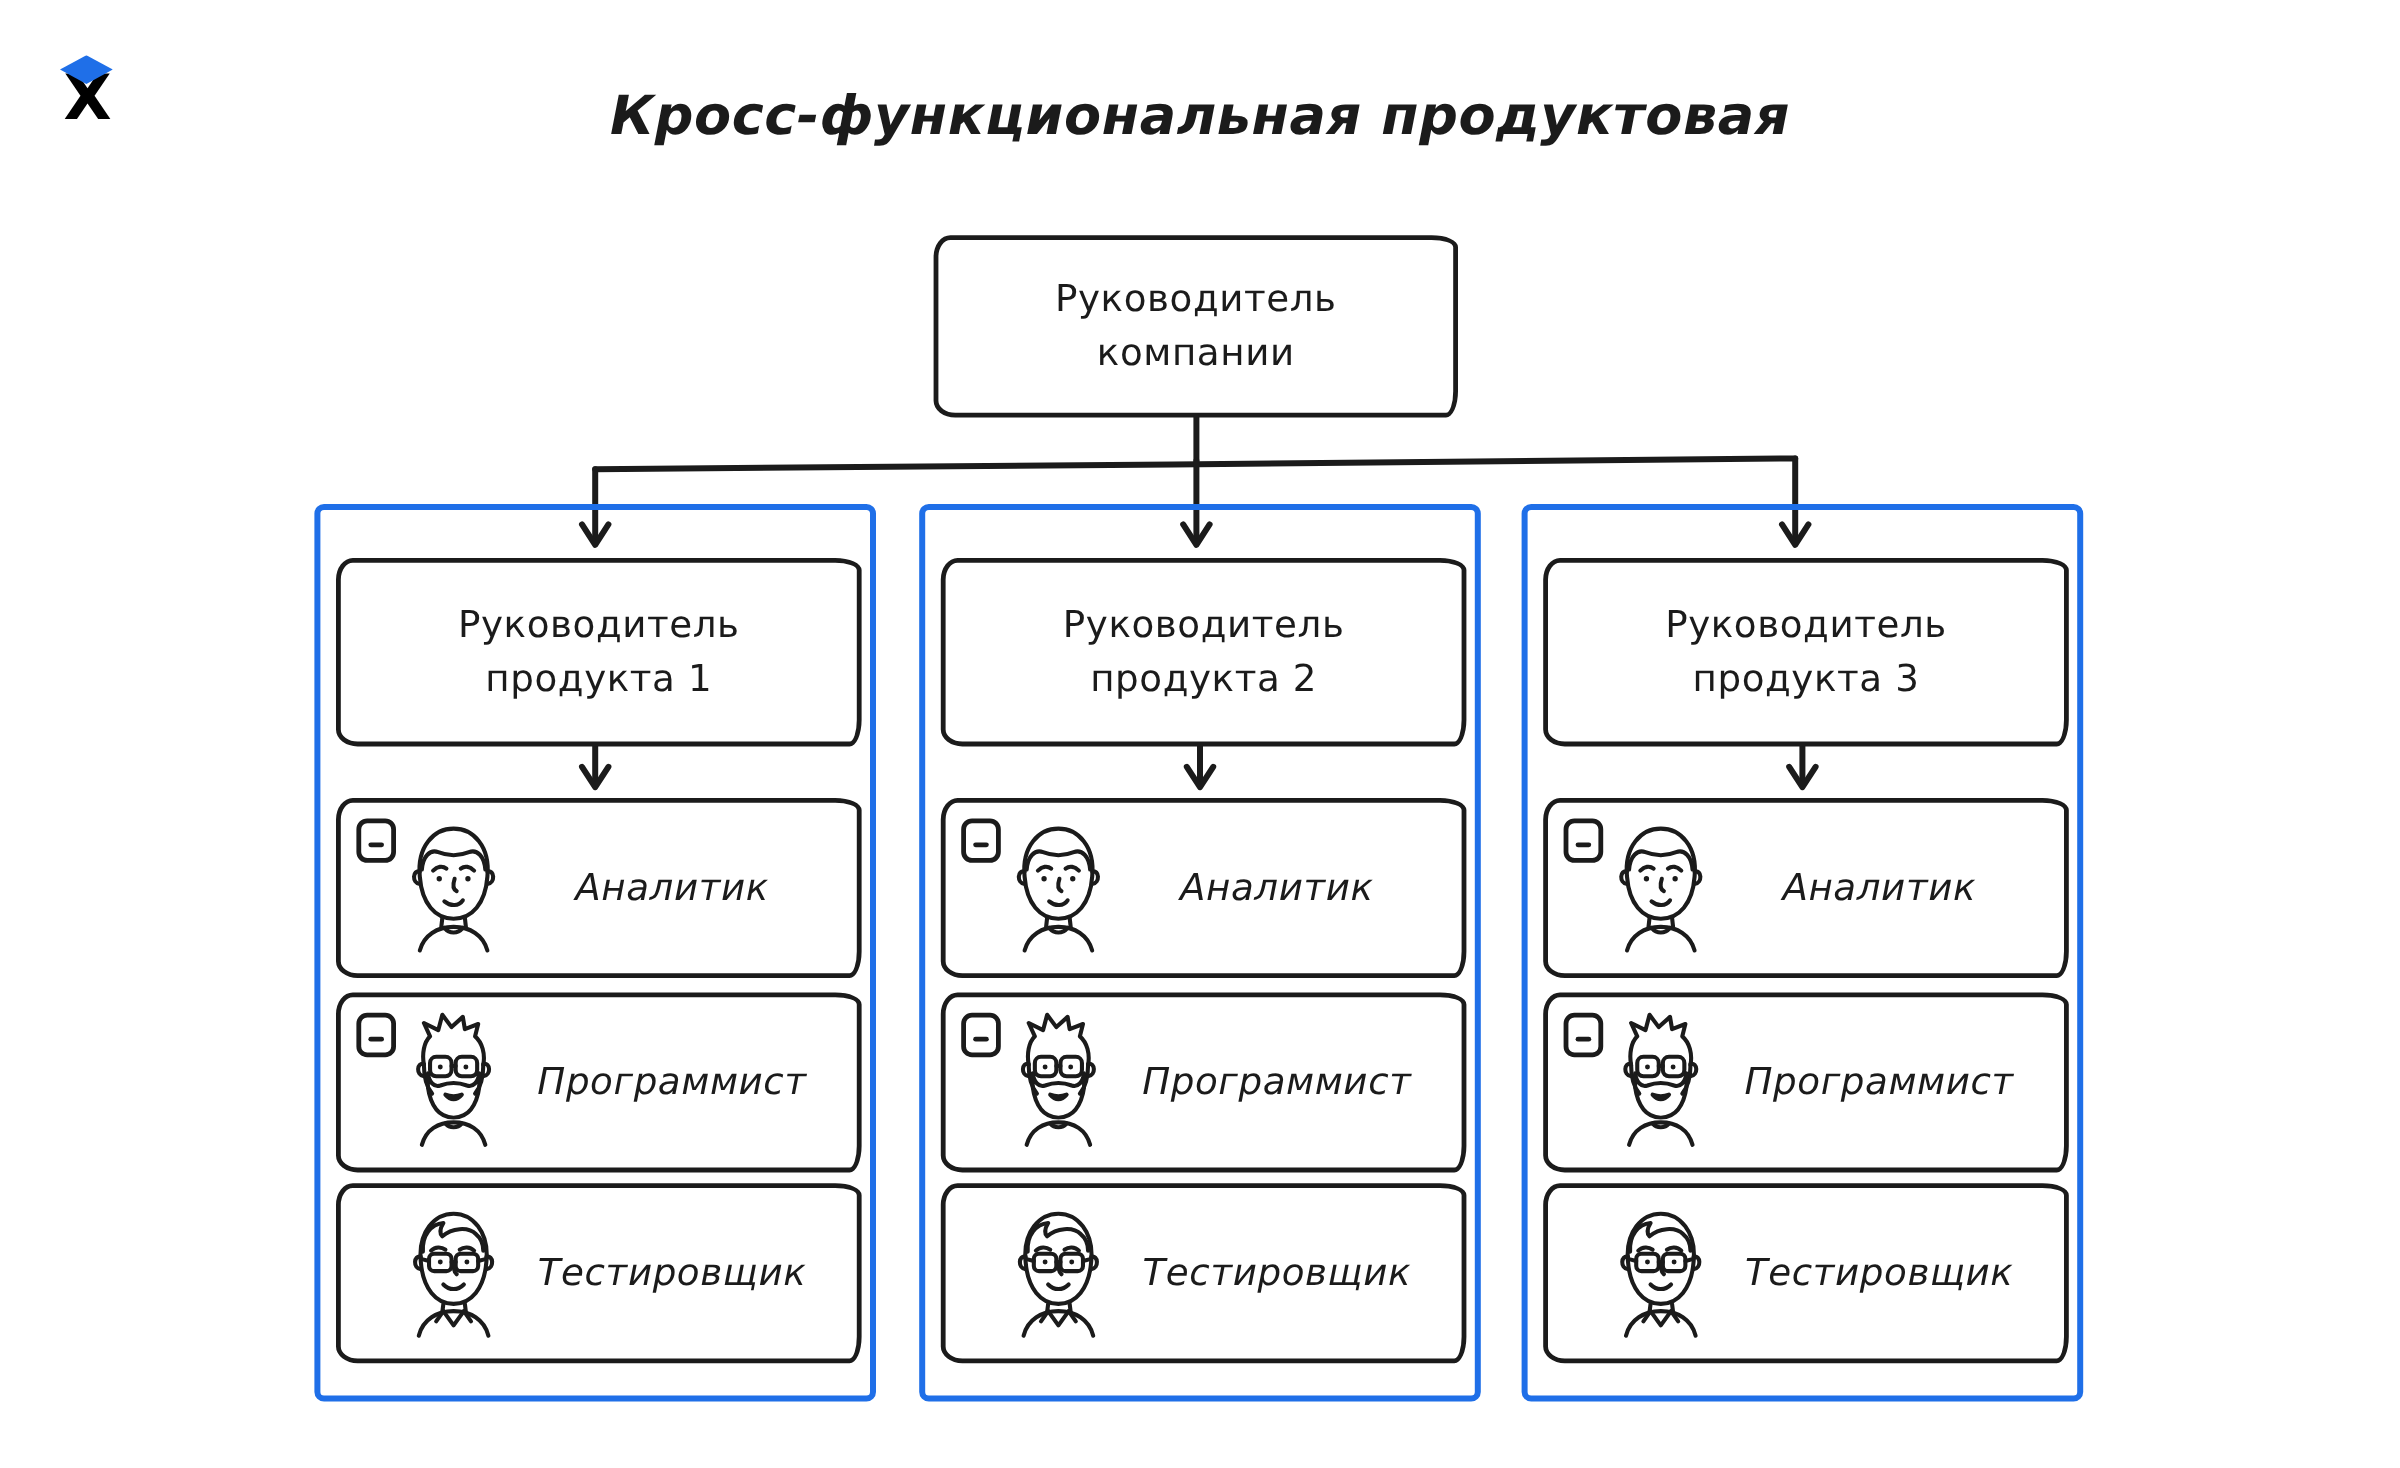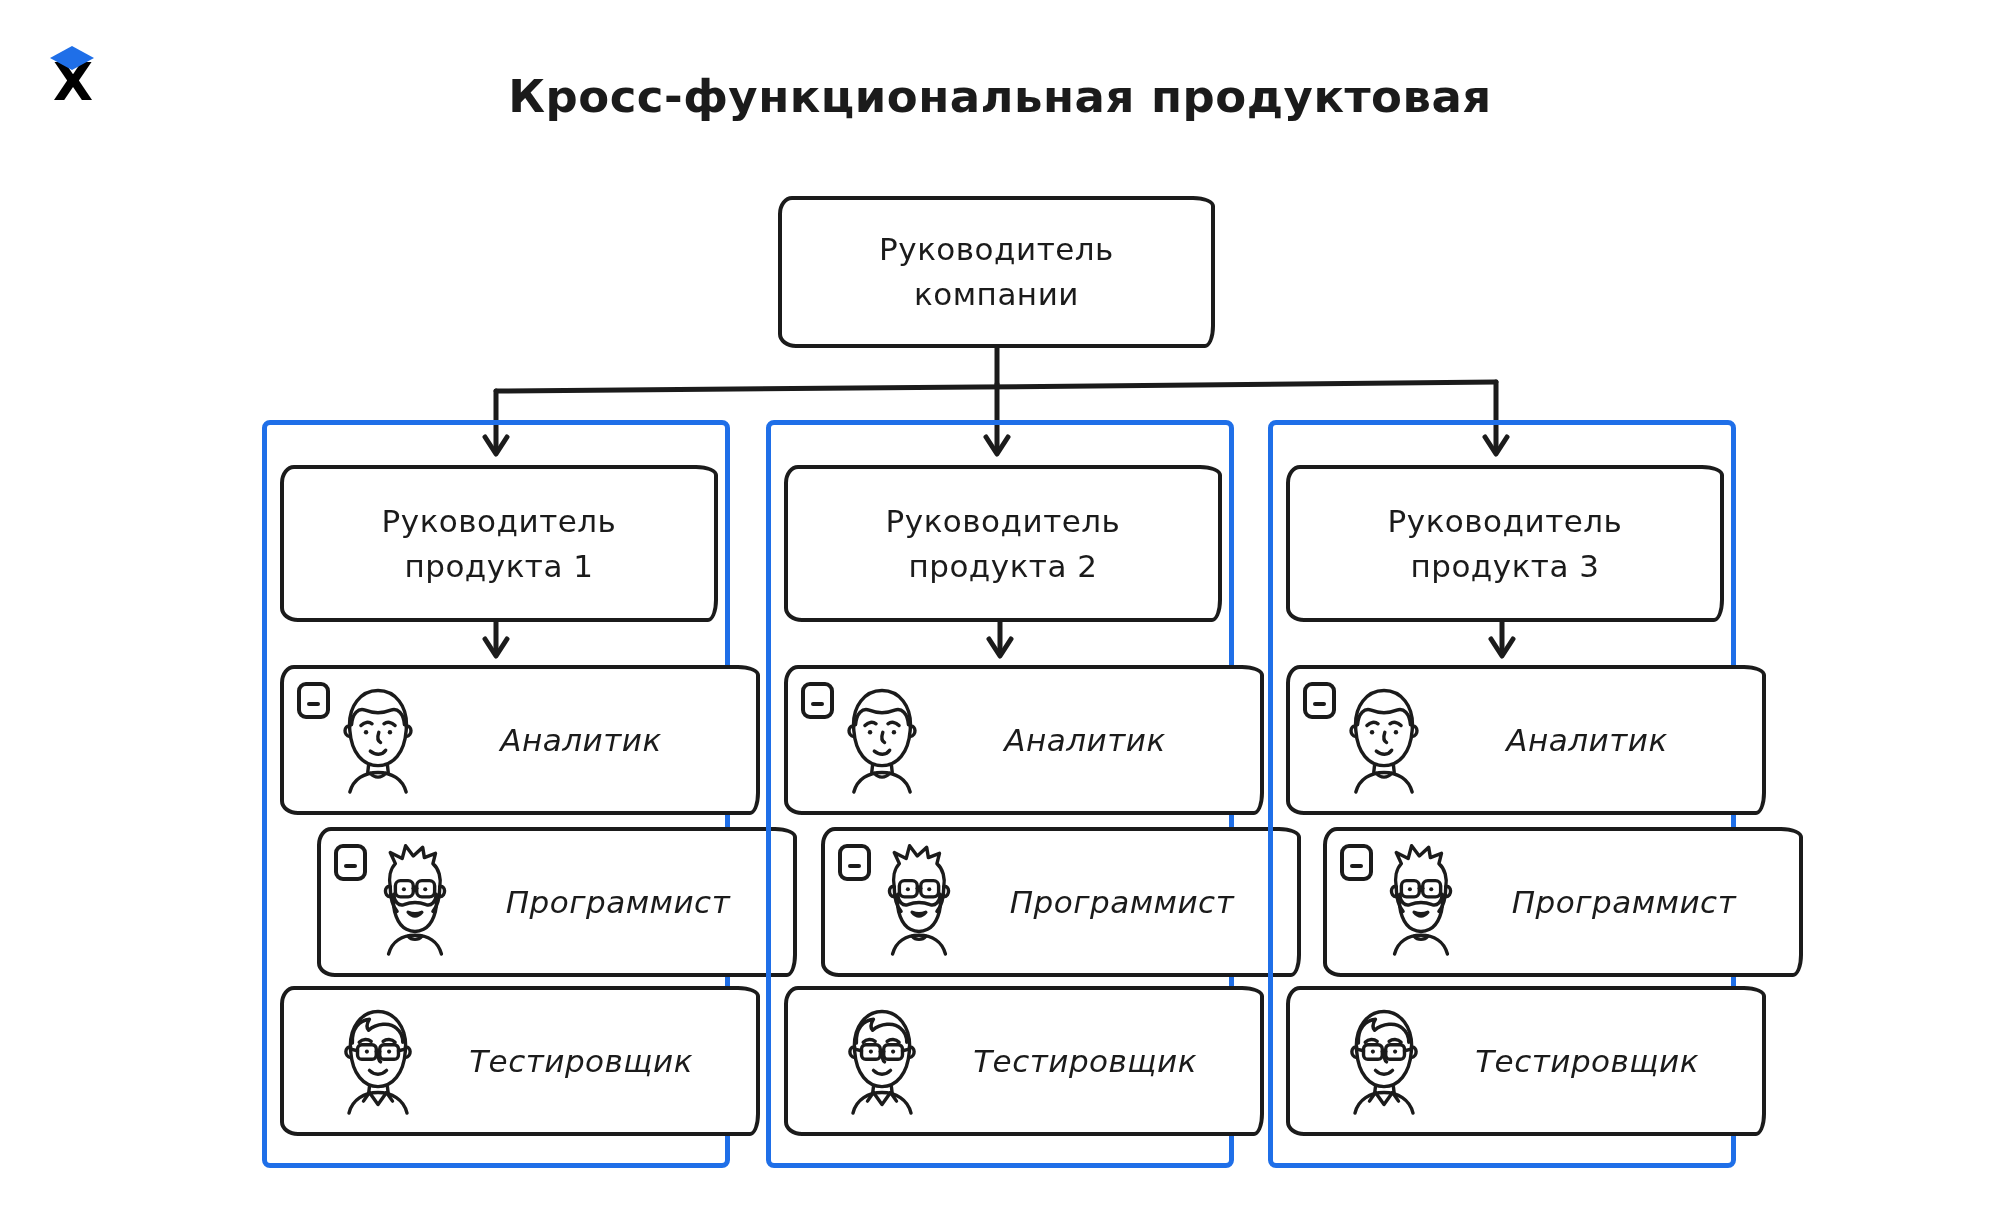--- a/index.html
+++ b/index.html
@@ -11,21 +11,21 @@
   
   .logo { position:absolute; left:48px; top:46px; width:48px; height:70px; }
   .logo-x {
     position:absolute; left:0; top:10px; width:48px; text-align:center;
     font-size:52px; font-weight:800; line-height:1; color:#000; letter-spacing:-2px;
   }
   .logo-cap { position:absolute; left:2px; top:0; }
   
   .title {
     position:absolute; top:70px; left:0; width:100%; margin:0; text-align:center;
-    font-size:45px; font-weight:700; letter-spacing:0.5px;
+    font-size:45px; font-weight:700; font-style:italic; letter-spacing:0.5px;
   }
   
   .sketch {
     position:absolute; box-sizing:border-box; background:#fff;
     border:4px solid var(--ink);
     border-radius: 14px 22px 10px 18px / 18px 10px 22px 14px;
   }
   .center-text { display:flex; align-items:center; justify-content:center; }
   .two-line {
     white-space:pre-line; text-align:center; 
@@ -33,24 +33,24 @@
   }
   .root-box { left:778px; top:196px; width:437px; height:152px; }
   
   .column {
     position:absolute; top:420px; width:468px; height:748px; box-sizing:border-box;
     border:5px solid var(--blue); border-radius:8px; background:transparent;
   }
   .col-1 { left:262px; } .col-2 { left:766px; } .col-3 { left:1268px; }
   .header-box { left:13px; top:40px; width:438px; height:157px; }
   .member-box {
-    left:13px; width:480px; height:150px;
+    left:13px; width:438px; height:150px;
     display:flex; align-items:center; padding:0 10px 0 42px; box-sizing:border-box;
   }
-  .m-0 { top:240px; } .m-1 { top:402px;margin-left:37px; } .m-2 { top:561px; }
+  .m-0 { top:240px; } .m-1 { top:402px; } .m-2 { top:561px; }
   .avatar { width:104px; height:128px; flex:0 0 auto; color:var(--ink); }
   .avatar svg { width:104px; height:128px; display:block; }
   .role {
     flex:1; text-align:center; font-style:italic; font-size:31px; letter-spacing:0.5px;
     padding-right:14px;
   }
   
   .collapse-btn {
     position:absolute; left:13px; top:13px; width:33px; height:37px;
     border:4px solid var(--ink); border-radius:9px; background:#fff;

